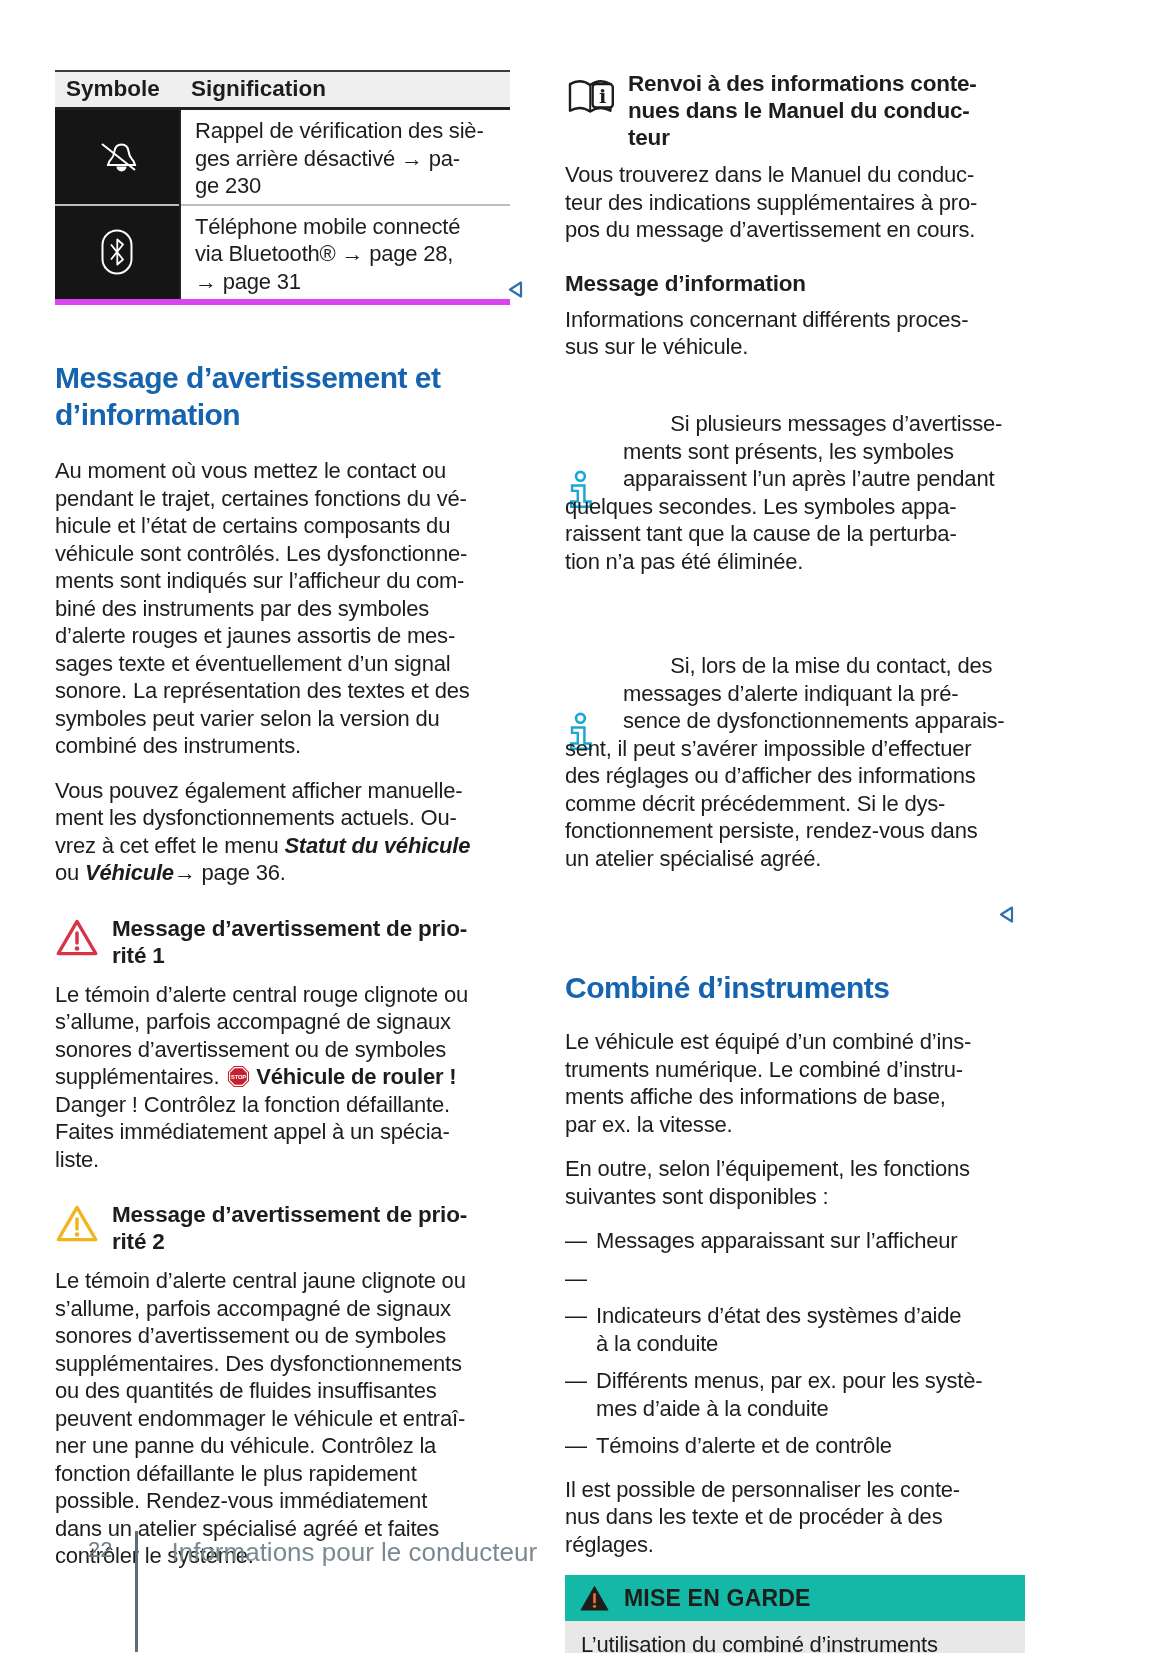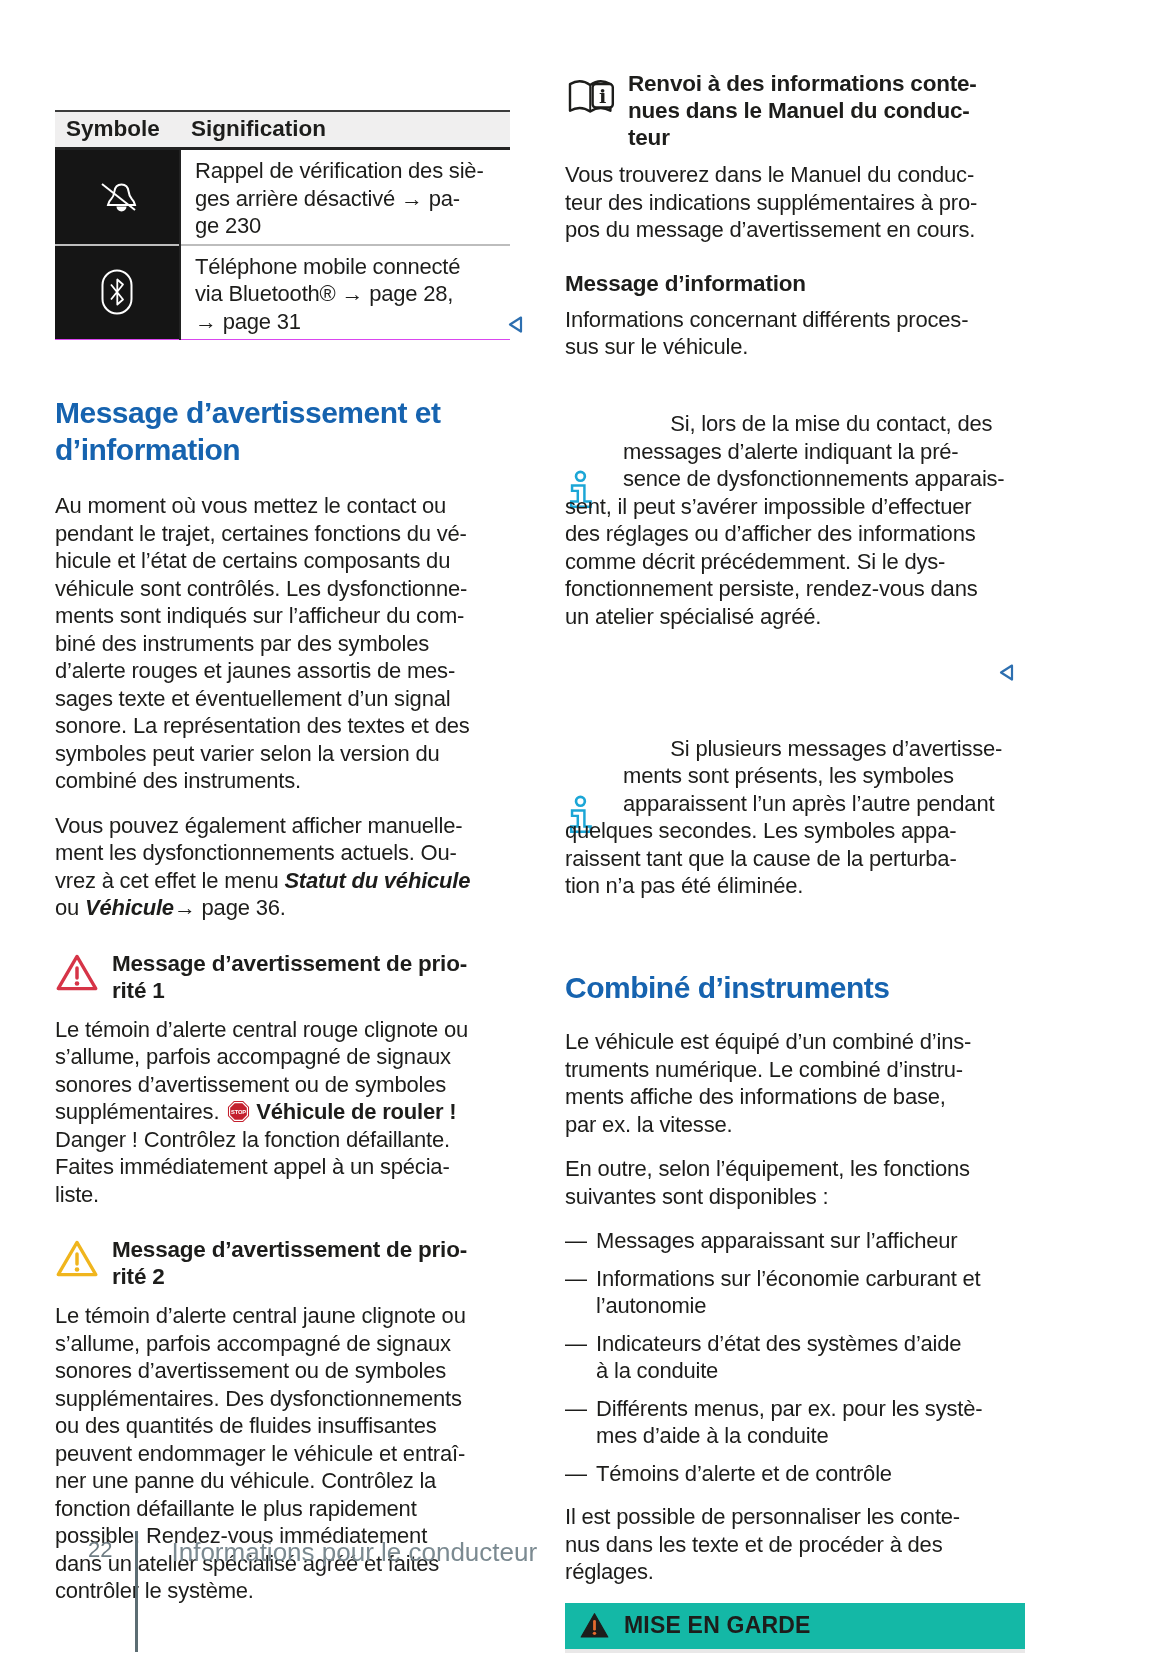--- a/index.html
+++ b/index.html
@@ -10,21 +10,21 @@
   }
   .columns { display:flex; gap:55px; padding:70px 0 0 55px; }
   .col-left { width:455px; flex:none; }
   .col-right { width:460px; flex:none; }
   .pre { white-space:pre; }
   p, .body-text { font-size:22px; line-height:27.5px; letter-spacing:-0.2px; }
   p { margin:0 0 17px 0; }
 
   
   .table-wrap { position:relative; width:455px; }
-  table.symbols { width:455px; border-collapse:collapse; border-top:2px solid #3b3b3b; border-bottom:1px solid #d946ef;margin-top:40px; }
+  table.symbols { width:455px; border-collapse:collapse; border-top:2px solid #3b3b3b; border-bottom:6px solid #d946ef; }
   table.symbols th {
     background:#f0efef; text-align:left; font-size:22.5px; font-weight:700;
     padding:4px 8px 5px 11px; border-bottom:3px solid #222;
   }
   table.symbols th.c1 { width:125px; }
   td.sym { background:#151515; width:125px; text-align:center; vertical-align:middle; border-right:2px solid #222; }
   td.mean { padding:7px 0 4px 14px; font-size:22px; line-height:27.5px; letter-spacing:-0.2px; }
   tr.r2 td { border-top:2px solid #bdbdbd; }
   .marker { position:absolute; right:-16px; bottom:5px; line-height:0; }
 
@@ -213,67 +213,65 @@
       <h3>Message d’information</h3>
       <p class="pre">Informations concernant différents proces-
 sus sur le véhicule.</p>
 
       <div class="note">
         <span class="info-icon">
           <svg width="30" height="42" viewBox="0 0 34 46">
             <circle cx="17.5" cy="7.5" r="5" fill="none" stroke="#1ba6d6" stroke-width="3"></circle>
             <path d="M8 18 H22 V36 H29 V42 H7 V36 H14.5 V24 H8 Z" fill="none" stroke="#1ba6d6" stroke-width="2.8" stroke-linejoin="miter"></path>
           </svg>
+        </span><span>Si plusieurs messages d’avertisse-
+ments sont présents, les symboles
+apparaissent l’un après l’autre pendant
+quelques secondes. Les symboles appa-
+raissent tant que la cause de la perturba-
+tion n’a pas été éliminée.</span>
+      </div>
+
+      <div class="note">
+        <span class="info-icon">
+          <svg width="30" height="42" viewBox="0 0 34 46">
+            <circle cx="17.5" cy="7.5" r="5" fill="none" stroke="#1ba6d6" stroke-width="3"></circle>
+            <path d="M8 18 H22 V36 H29 V42 H7 V36 H14.5 V24 H8 Z" fill="none" stroke="#1ba6d6" stroke-width="2.8" stroke-linejoin="miter"></path>
+          </svg>
         </span><span>Si, lors de la mise du contact, des
 messages d’alerte indiquant la pré-
 sence de dysfonctionnements apparais-
 sent, il peut s’avérer impossible d’effectuer
 des réglages ou d’afficher des informations
 comme décrit précédemment. Si le dys-
 fonctionnement persiste, rendez-vous dans
 un atelier spécialisé agréé.</span>
         <span class="inline-marker">
           <svg width="21" height="21" viewBox="0 0 21 21">
             <path d="M16 3.5 L5 10.5 L16 17.5 Z" fill="none" stroke="#2d6fb0" stroke-width="2.2" stroke-linejoin="round"></path>
           </svg>
         </span>
       </div>
 
-      <div class="note">
-        <span class="info-icon">
-          <svg width="30" height="42" viewBox="0 0 34 46">
-            <circle cx="17.5" cy="7.5" r="5" fill="none" stroke="#1ba6d6" stroke-width="3"></circle>
-            <path d="M8 18 H22 V36 H29 V42 H7 V36 H14.5 V24 H8 Z" fill="none" stroke="#1ba6d6" stroke-width="2.8" stroke-linejoin="miter"></path>
-          </svg>
-        </span><span>Si plusieurs messages d’avertisse-
-ments sont présents, les symboles
-apparaissent l’un après l’autre pendant
-quelques secondes. Les symboles appa-
-raissent tant que la cause de la perturba-
-tion n’a pas été éliminée.</span>
-      </div>
-
       <h1 class="h1-right">Combiné d’instruments</h1>
 
       <p class="pre">Le véhicule est équipé d’un combiné d’ins-
 truments numérique. Le combiné d’instru-
 ments affiche des informations de base,
 par ex. la vitesse.</p>
       <p class="pre">En outre, selon l’équipement, les fonctions
 suivantes sont disponibles :</p>
 
       <div class="dashlist">
         <div class="li">
             <span class="dash">—</span>
             <span class="pre">Messages apparaissant sur l’afficheur</span>
           </div>
         <div class="li">
             <span class="dash">—</span>
-            <span class="pre">Informations sur l’économie carburant et
-l’autonomie</span>
           </div>
         <div class="li">
             <span class="dash">—</span>
             <span class="pre">Indicateurs d’état des systèmes d’aide
 à la conduite</span>
           </div>
         <div class="li">
             <span class="dash">—</span>
             <span class="pre">Différents menus, par ex. pour les systè-
 mes d’aide à la conduite</span>

